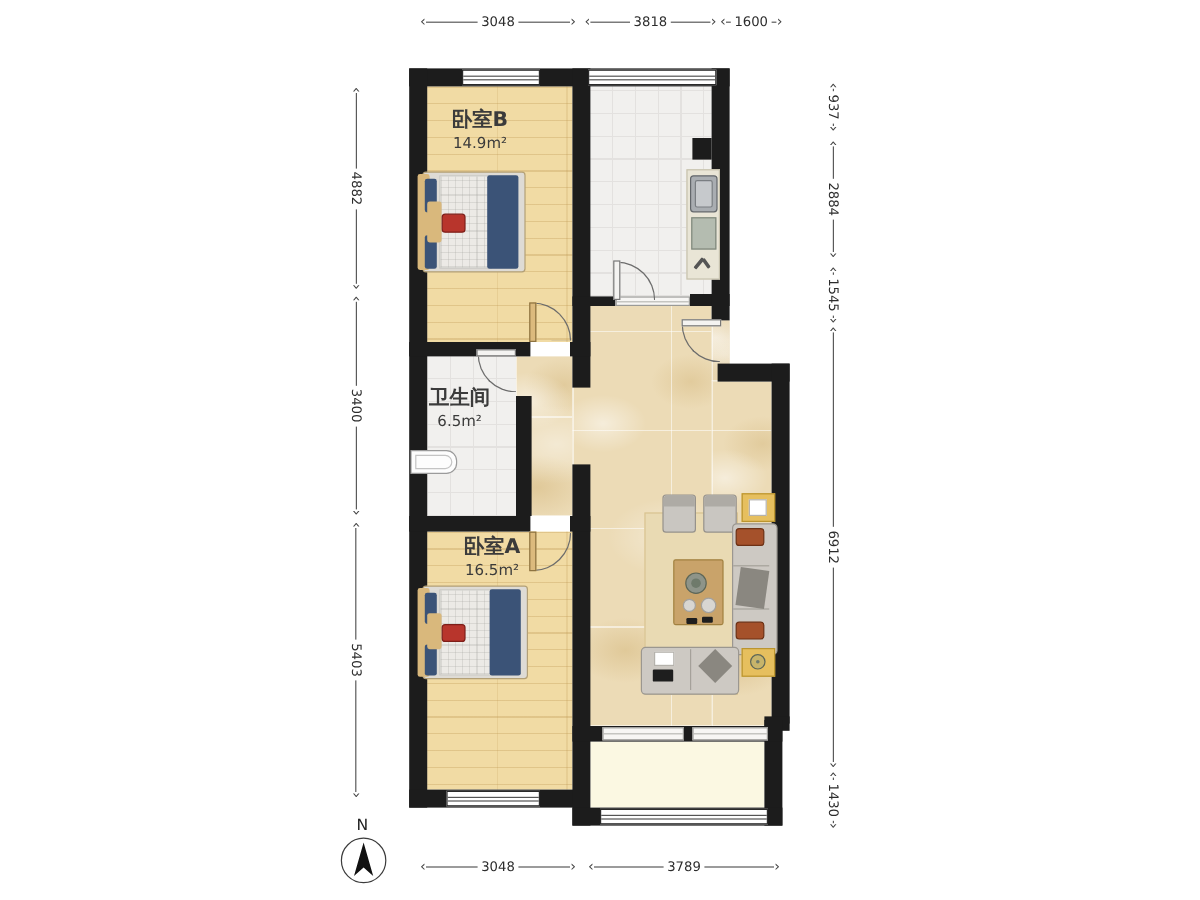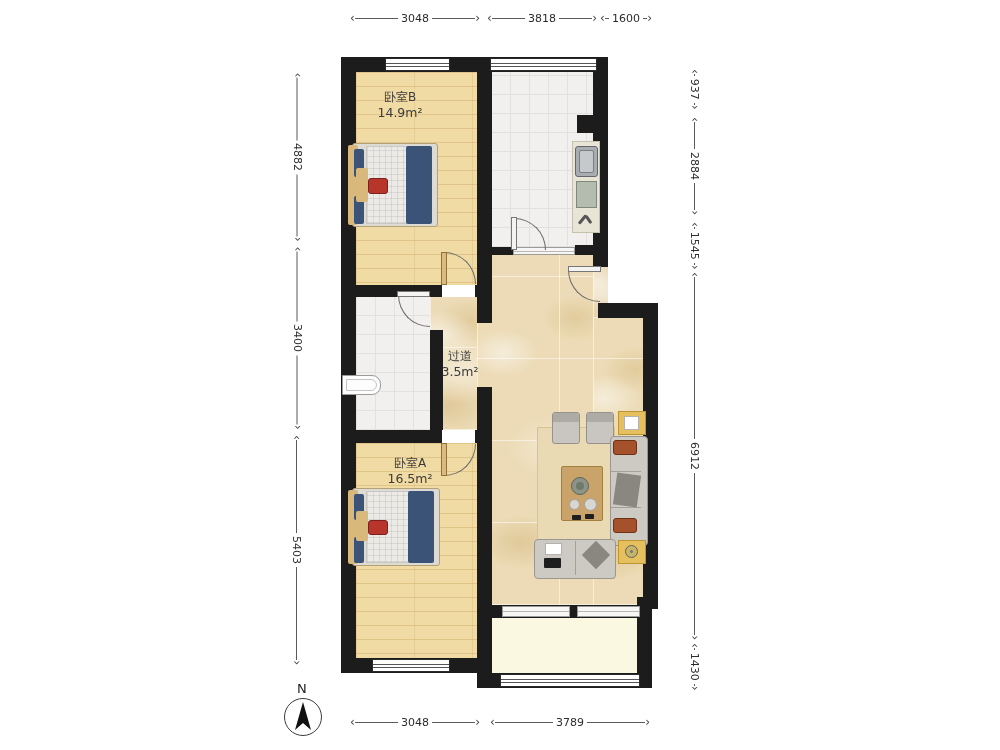--- a/index.html
+++ b/index.html
@@ -34,21 +34,21 @@
   
   .leaf{position:absolute;box-sizing:border-box;}
   .leaf-tan{background:#dcba7d;border:1px solid #8d7340;}
   .leaf-wht{background:#f4f3f1;border:1px solid #777;}
   .arc{position:absolute;box-sizing:border-box;border:1.2px solid #6b6b6b;background:transparent;}
   .arc-tr{border-left:none;border-bottom:none;border-radius:0 100% 0 0;}
   .arc-br{border-left:none;border-top:none;border-radius:0 0 100% 0;}
   .arc-bl{border-right:none;border-top:none;border-radius:0 0 0 100%;}
   
   .room-label{position:absolute;width:110px;text-align:center;color:#3b3b3b;line-height:1.25;}
-  .room-label .rname{font-size:12px;font-weight:400;}
+  .room-label .rname{font-size:17px;font-weight:700;}
   .room-label .rarea{font-size:12.5px;font-weight:500;}
   
   .dim{position:absolute;height:14px;display:flex;align-items:center;color:#3f3f3f;}
   .dim .ln{flex:1;height:1px;background:#5a5a5a;min-width:2px;}
   .dim .ah{font-size:12px;line-height:14px;color:#444;flex:0 0 auto;}
   .dim .txt{font-size:11px;padding:0 3px;color:#2c2c2c;white-space:nowrap;}
   .dim-v{transform:rotate(90deg);}
   
   .furn{position:absolute;box-sizing:border-box;}
   .bedframe{background:#dedbd5;border:1px solid #b3a077;border-radius:3px;}
@@ -187,25 +187,25 @@
   <div class="furn sofa" style="left:534px;top:539px;width:82px;height:40px;"></div>
   <div class="furn" style="left:575px;top:541px;width:1px;height:34px;background:#a5a19a;"></div>
   <div class="furn graythrow" style="left:586px;top:545px;width:20px;height:20px;transform:rotate(45deg);"></div>
   <div class="furn" style="left:545px;top:543px;width:17px;height:12px;background:#fff;border:1px solid #b5b2ac;"></div>
   <div class="furn blackbit" style="left:544px;top:558px;width:17px;height:10px;"></div>
 
   <div class="room-label" style="left:345px;top:90px;">
     <div class="rname">卧室B</div>
     <div class="rarea">14.9m²</div>
   </div>
-  <div class="room-label" style="left:405px;top:349px;">
-    <div class="rname">过道</div>
-    <div class="rarea">3.5m²</div>
-  </div>
-  <div class="room-label" style="left:355px;top:456px;">
+  <div class="room-label" style="left:328px;top:322px;">
+    <div class="rname">卫生间</div>
+    <div class="rarea">6.5m²</div>
+  </div>
+  <div class="room-label" style="left:355px;top:446px;">
     <div class="rname">卧室A</div>
     <div class="rarea">16.5m²</div>
   </div>
 
   <div class="dim" style="left:350px;top:11px;width:130px;">
     <span class="ah">‹</span>
       <span class="ln"></span>
     <span class="txt">3048</span>
     <span class="ln"></span>
       <span class="ah">›</span>

